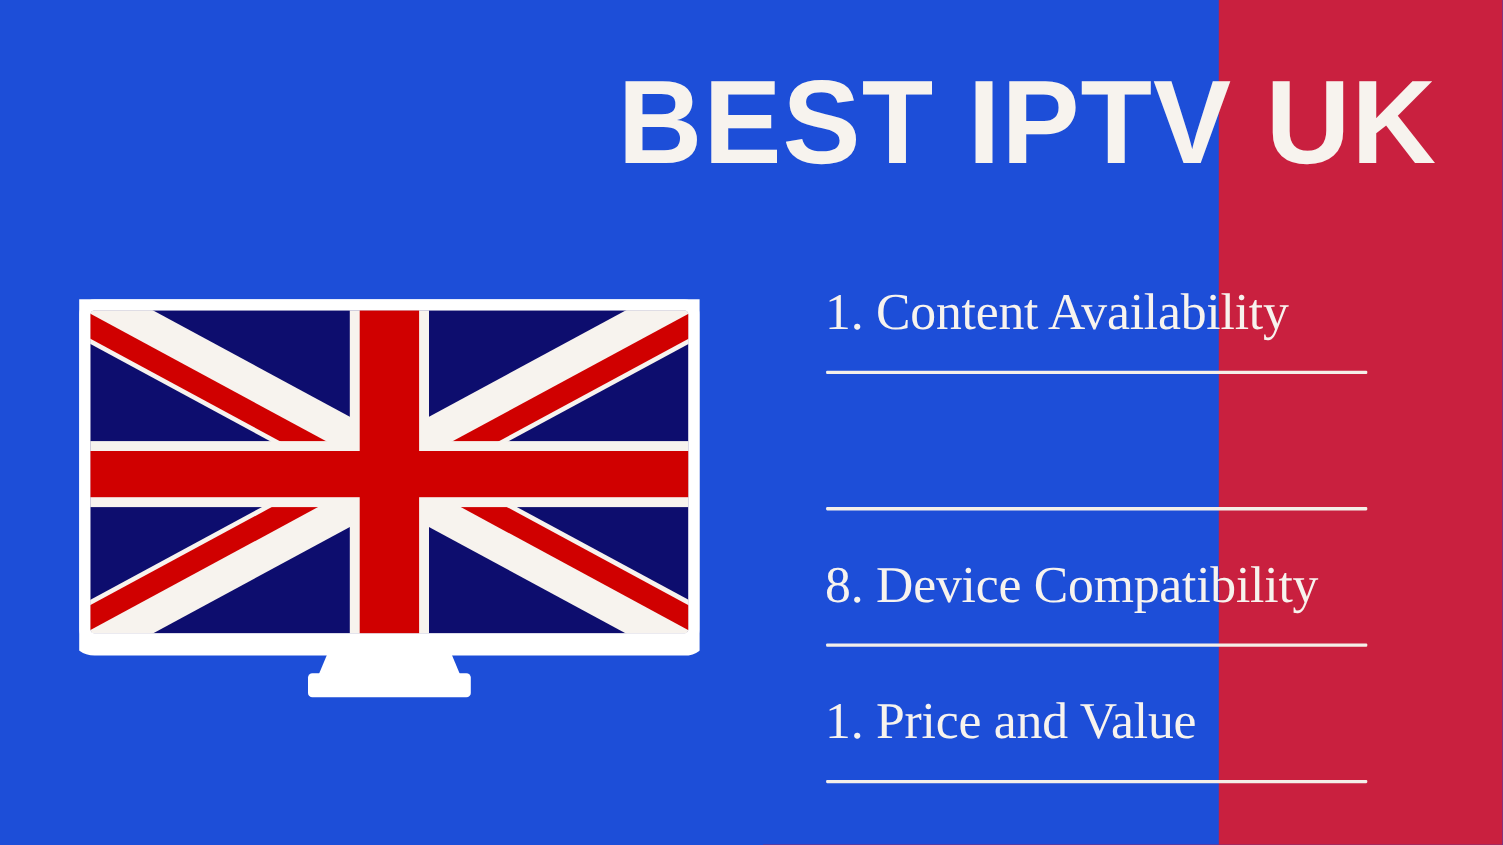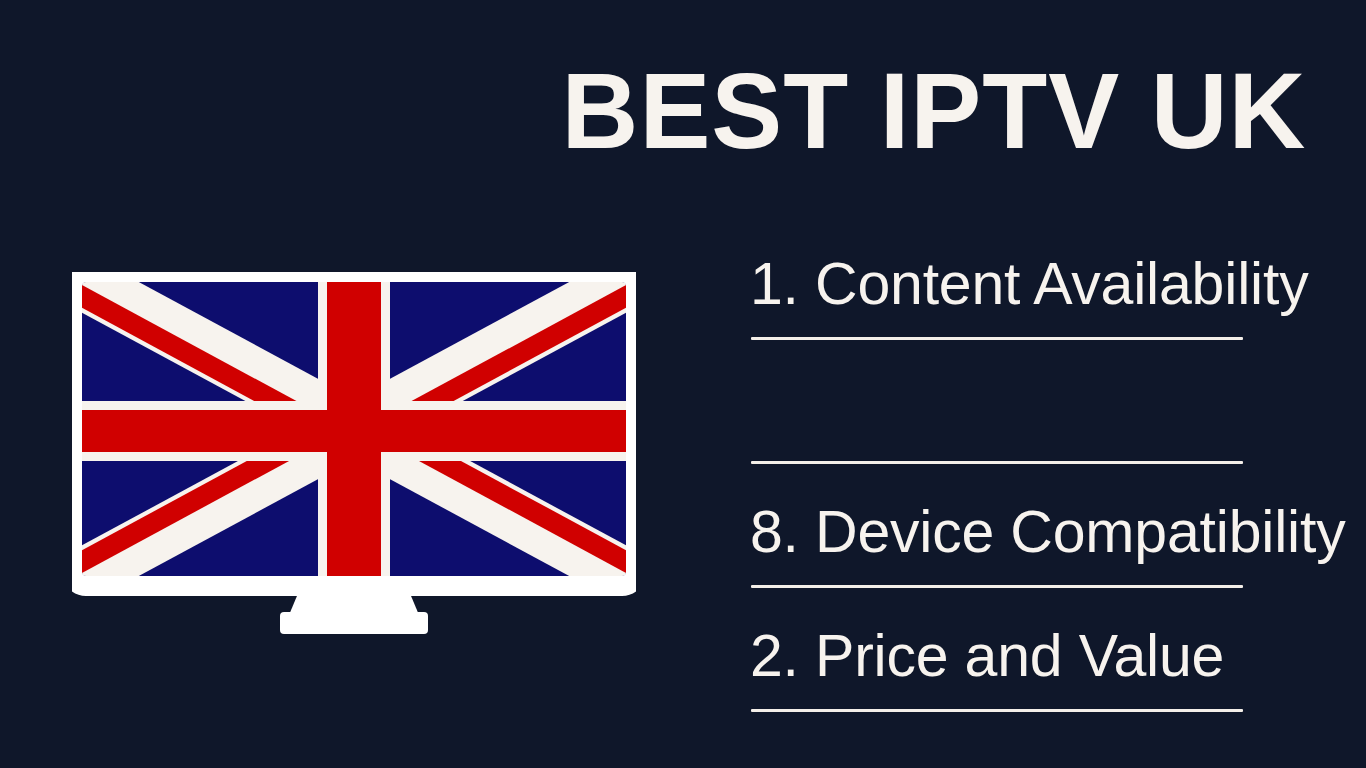--- a/index.html
+++ b/index.html
@@ -8,23 +8,23 @@
   }
   body {
     width: 1366px;
     height: 768px;
     overflow: hidden;
     font-family: "Liberation Sans", sans-serif;
     background: #c9203f;
   }
   #stage {
     position: relative;
-    width: 1366px;
+    width: 1108px;
     height: 768px;
-    background: #0f172a;
+    background: #1d4ed8;
   }
 
   
   #title {
     position: absolute;
     left: 544px;
     top: 55px;
     width: 780px;
     height: 112px;
     color: #f7f3ee;
@@ -62,23 +62,23 @@
   }
   .feature-row {
     position: relative;
     height: 124px;
   }
   .feature-label {
     position: absolute;
     left: 0;
     top: 0;
     color: #f7f3ee;
-    font-family: Liberation Sans, sans-serif;
+    font-family: Liberation Serif, serif;
     font-weight: normal;
-    font-size: 59px;
+    font-size: 47px;
     line-height: 58px;
     white-space: nowrap;
     letter-spacing: -0.2px;
   }
   .feature-divider {
     position: absolute;
     left: 1px;
     top: 82px;
     width: 492px;
     height: 3px;
@@ -166,19 +166,19 @@
     <div class="feature-row">
       <div class="feature-divider"></div>
     </div>
 
     <div class="feature-row">
       <div class="feature-label">8. Device Compatibility</div>
       <div class="feature-divider"></div>
     </div>
 
     <div class="feature-row">
-      <div class="feature-label">2. Price and Value</div>
+      <div class="feature-label">1. Price and Value</div>
       <div class="feature-divider"></div>
     </div>
 
   </div>
 
 </div>
 
 </body></html>

